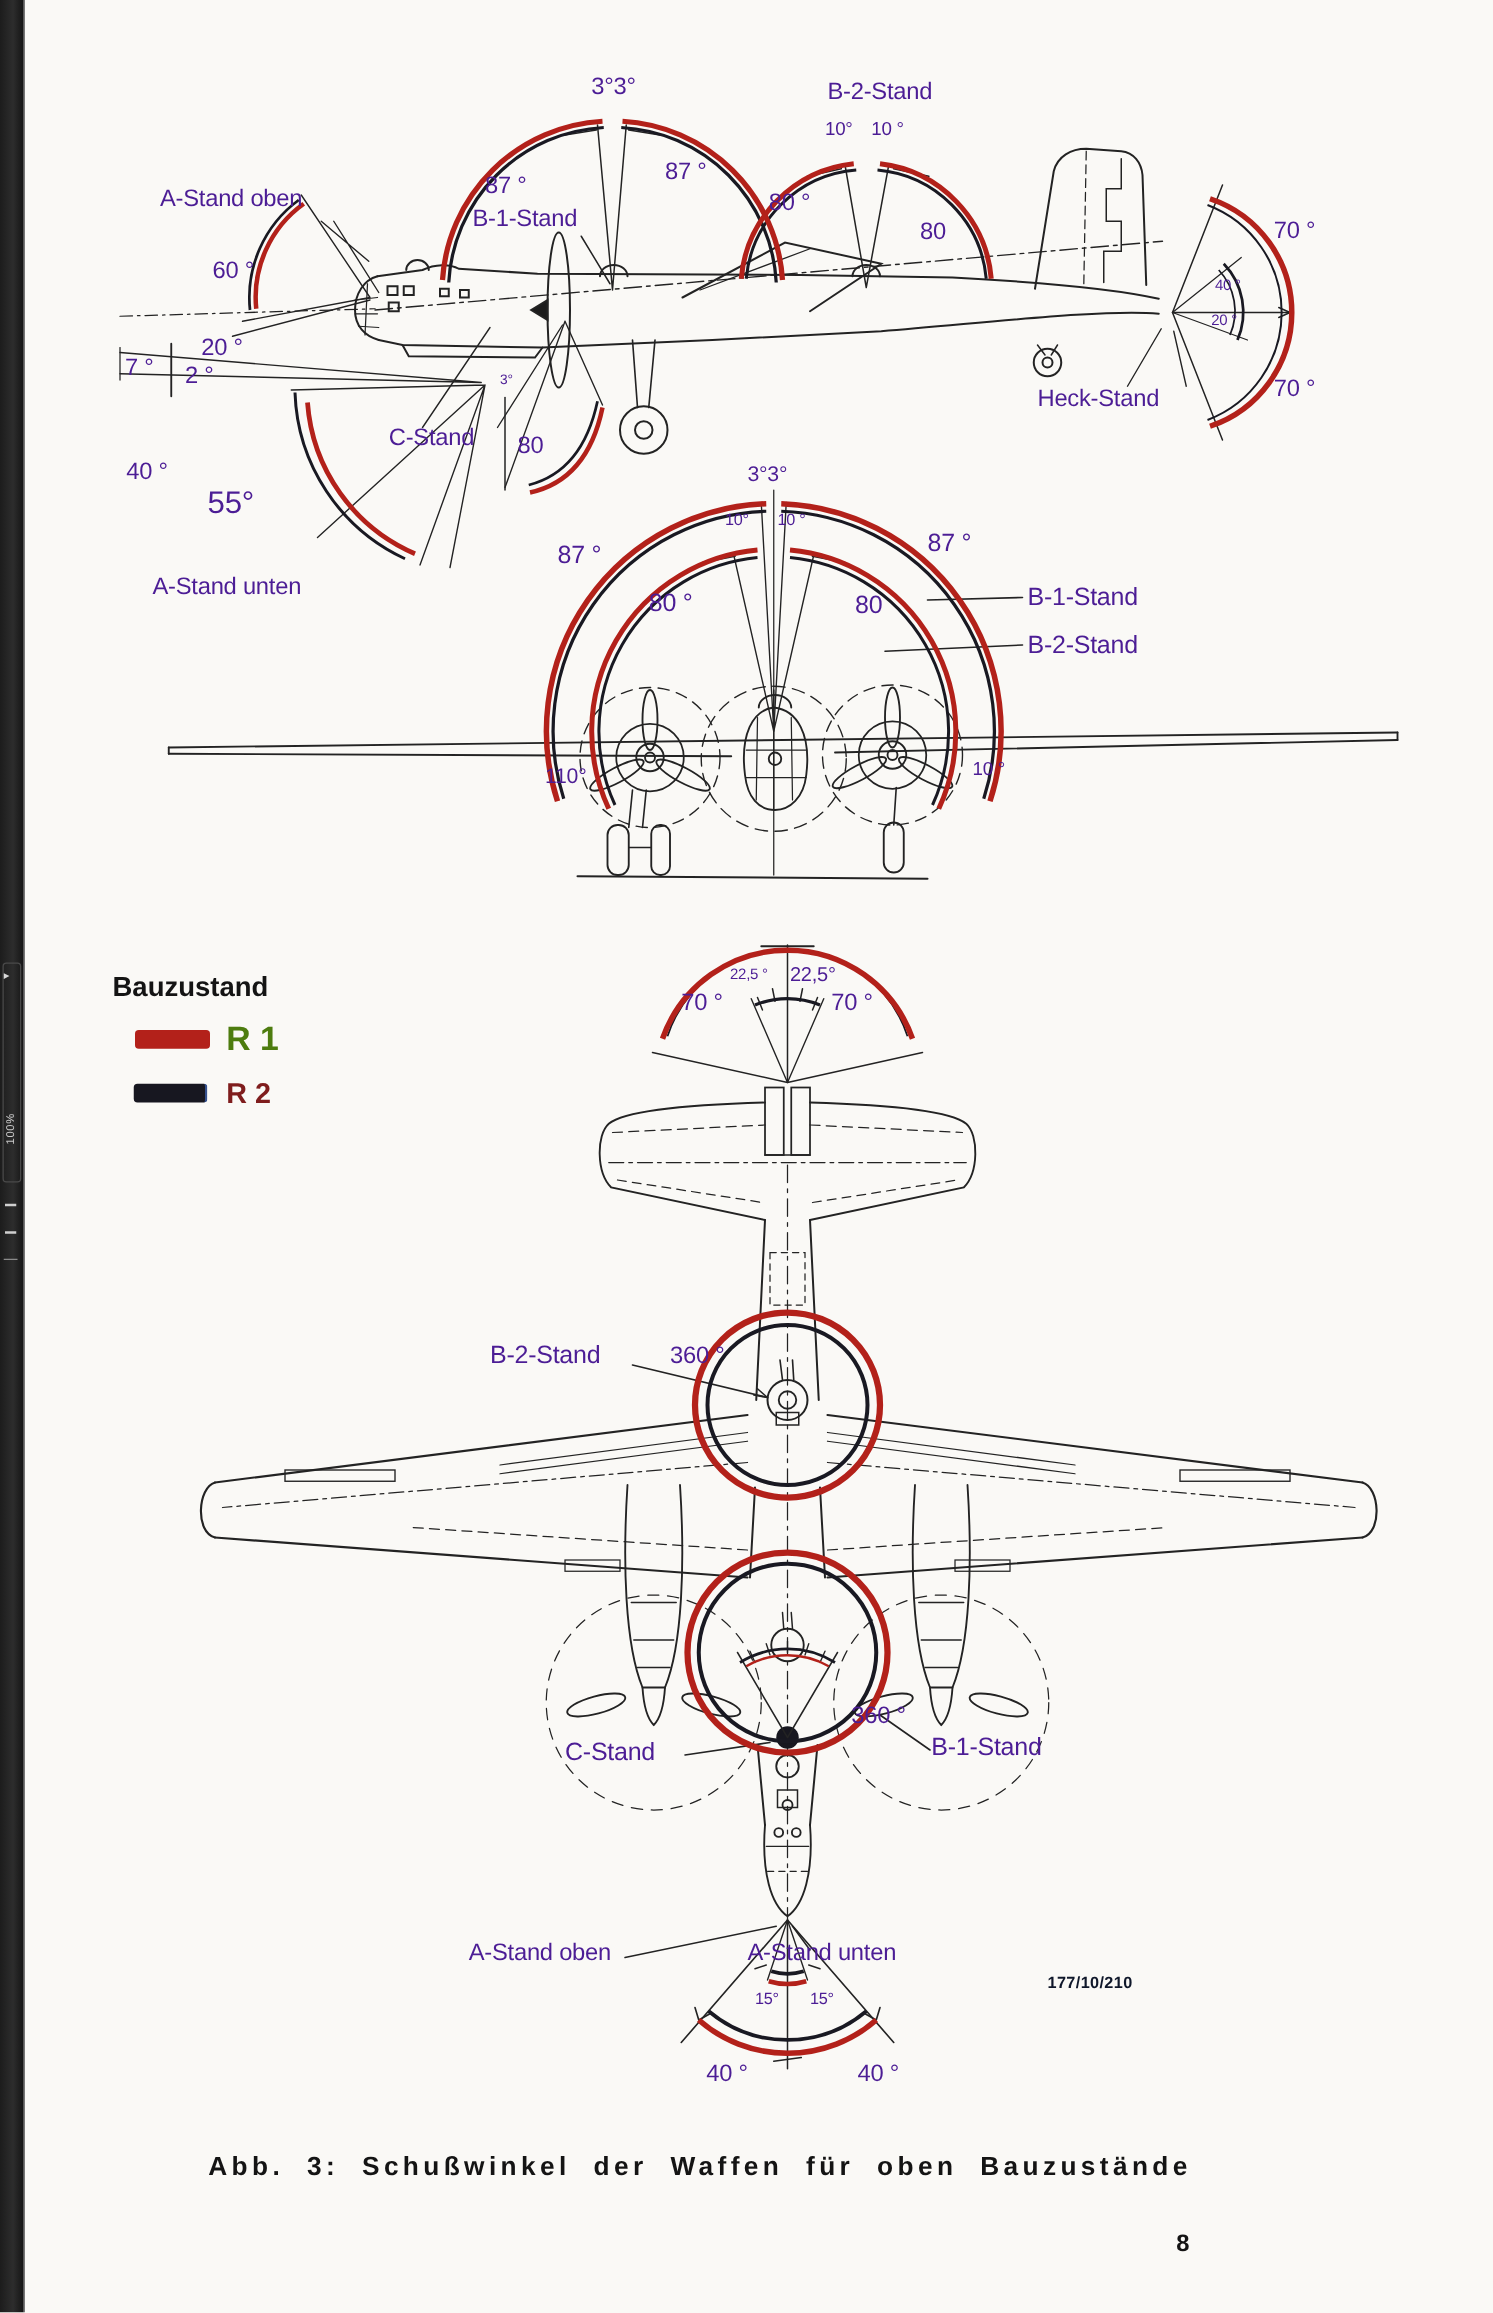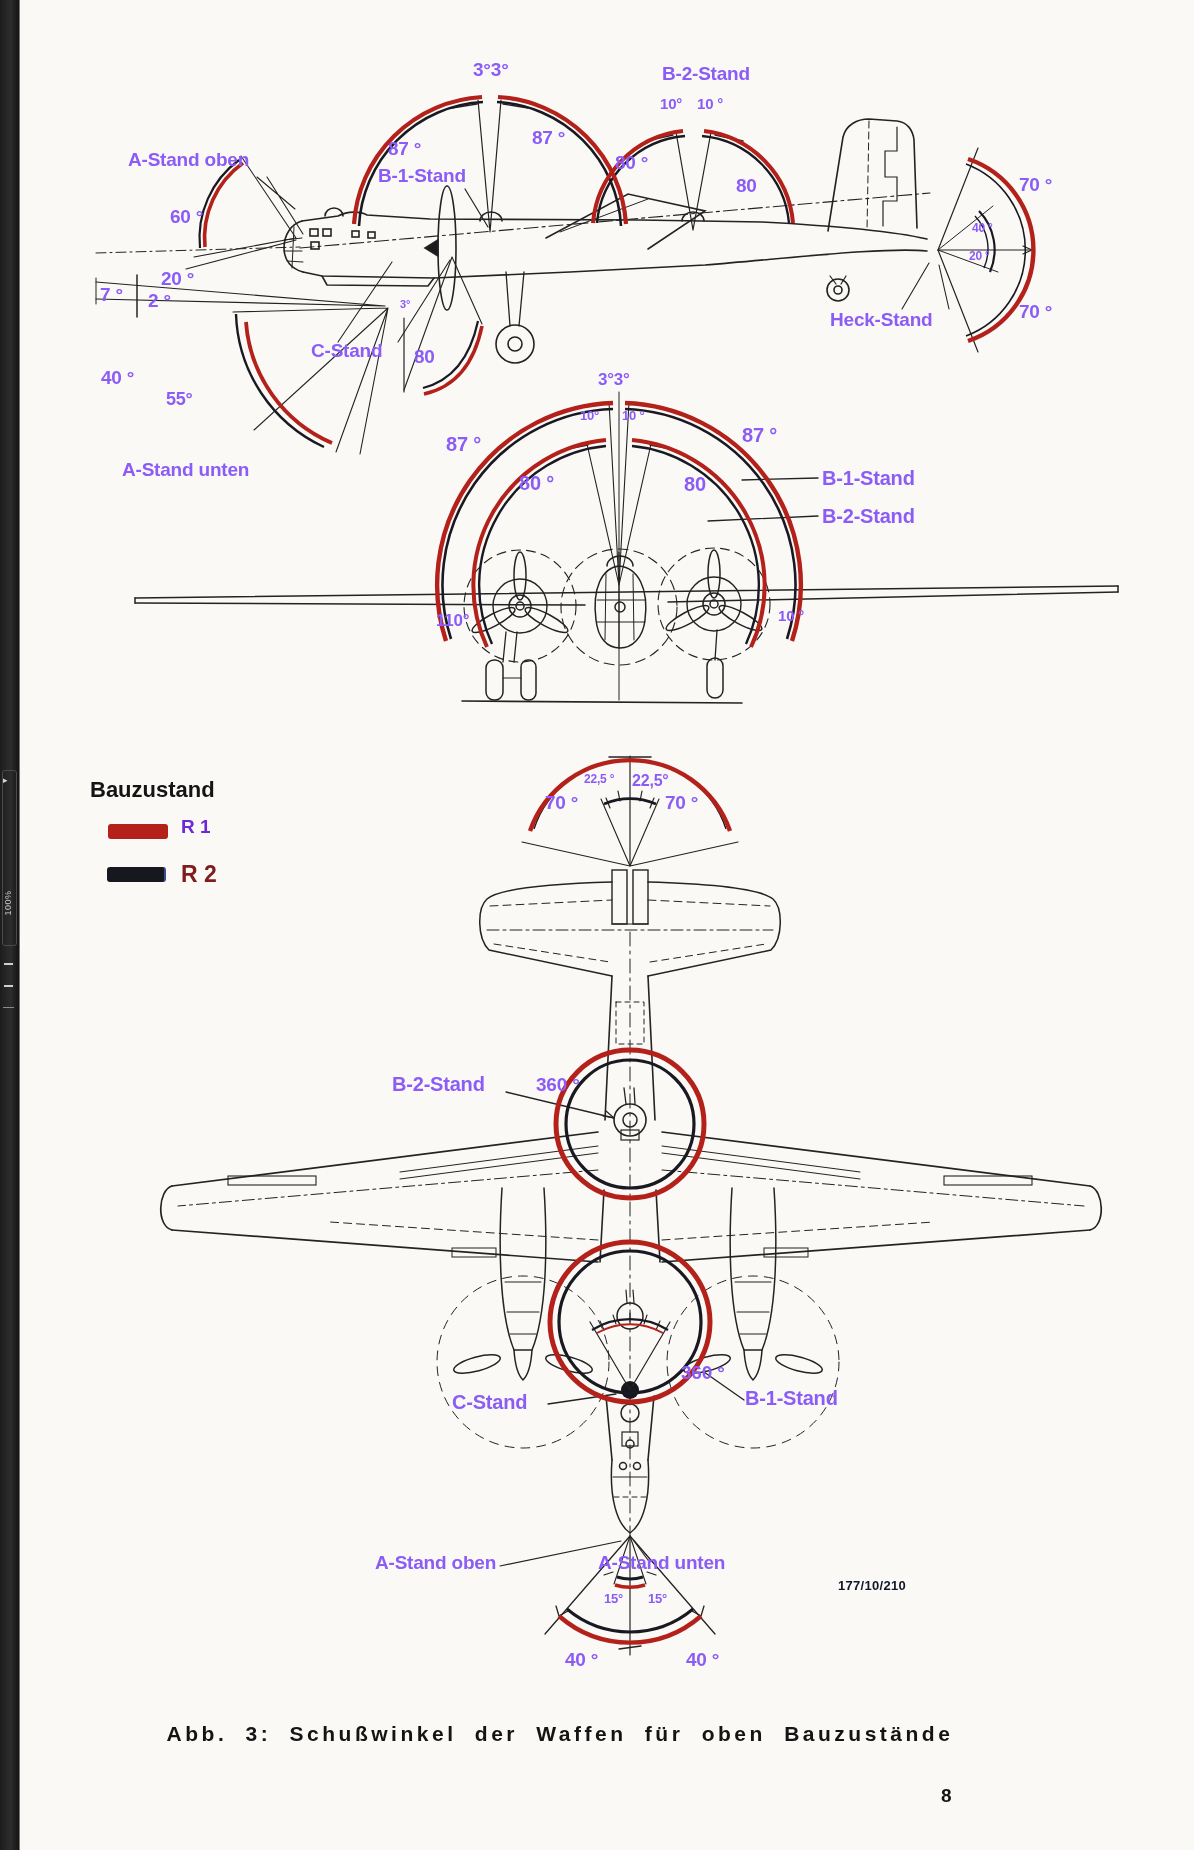--- a/index.html
+++ b/index.html
@@ -16,32 +16,32 @@
   .strip-arrow{position:absolute;left:3px;top:776px;color:#d8d8d8;font-size:9px;line-height:1;}
   .strip-zoom{position:absolute;left:-12px;top:898px;width:40px;text-align:center;
     color:#c9c9c9;font-size:9px;transform:rotate(-90deg);letter-spacing:.5px;}
   .strip-dash{position:absolute;background:#d0d0d0;}
   .d1{left:4px;top:963px;width:9px;height:2px;}
   .d2{left:4px;top:985px;width:9px;height:2px;}
   .d3{left:3px;top:1007px;width:11px;height:1px;background:#8a8a8a;}
   
   .art{position:absolute;left:0;top:0;z-index:1;}
   .labels{position:absolute;left:0;top:0;width:1194px;height:1850px;z-index:3;}
-  .lbl{position:absolute;font-weight:bold;color:#8b5cf6;white-space:nowrap;line-height:1;
+  .lbl{position:absolute;font-weight:normal;color:#4c1d95;white-space:nowrap;line-height:1;
     letter-spacing:-0.2px;}
   .caption{position:absolute;left:160px;top:1722px;width:800px;text-align:center;
     font-size:21px;font-weight:bold;color:#141414;letter-spacing:3.5px;word-spacing:9px;}
   .pagenum{position:absolute;left:941px;top:1785px;font-size:19px;font-weight:bold;color:#141414;}
   .refnum{position:absolute;left:838px;top:1578px;font-size:13px;font-weight:bold;color:#0f172a;letter-spacing:.3px;}
   
   .legend-title{position:absolute;left:90px;top:777px;font-size:22px;font-weight:bold;color:#141414;}
   .sw{position:absolute;border-radius:3px;}
   .sw1{left:108px;top:824px;width:60px;height:15px;background:#b3211a;}
   .sw2{left:107px;top:867px;width:57px;height:15px;background:#171720;border-right:2px solid #35508c;}
-  .lg1{position:absolute;left:181px;top:816px;font-size:19px;font-weight:bold;color:#6d28d9;}
+  .lg1{position:absolute;left:181px;top:816px;font-size:27px;font-weight:bold;color:#4d7c0f;}
   .lg2{position:absolute;left:181px;top:861px;font-size:23px;font-weight:bold;color:#7f1d1d;}
 </style>
 </head>
 <body>
 
 <svg class="art" width="1194" height="1850" viewBox="0 0 1194 1850">
 
   <g stroke="#232323" fill="none" stroke-width="1.6" stroke-linecap="round">
 
     <path d="M302,221 C291,224 284,235 284,248 C284,261 292,269 303,272"></path>
@@ -283,21 +283,21 @@
   <span class="lbl" style="left:736px;top:176px;font-size:19px">80</span>
   <span class="lbl" style="left:1019px;top:175px;font-size:19px">70 °</span>
   <span class="lbl" style="left:1019px;top:302px;font-size:19px">70 °</span>
   <span class="lbl" style="left:972px;top:222px;font-size:12px">40 °</span>
   <span class="lbl" style="left:969px;top:250px;font-size:12px">20 °</span>
   <span class="lbl" style="left:170px;top:207px;font-size:19px">60 °</span>
   <span class="lbl" style="left:161px;top:269px;font-size:19px">20 °</span>
   <span class="lbl" style="left:100px;top:285px;font-size:19px">7 °</span>
   <span class="lbl" style="left:148px;top:291px;font-size:19px">2 °</span>
   <span class="lbl" style="left:101px;top:368px;font-size:19px">40 °</span>
-  <span class="lbl" style="left:166px;top:390px;font-size:18px">55°</span>
+  <span class="lbl" style="left:166px;top:390px;font-size:25px">55°</span>
   <span class="lbl" style="left:122px;top:460px;font-size:19px">A-Stand unten</span>
   <span class="lbl" style="left:311px;top:341px;font-size:19px">C-Stand</span>
   <span class="lbl" style="left:414px;top:347px;font-size:19px">80</span>
   <span class="lbl" style="left:400px;top:299px;font-size:11px">3°</span>
   <span class="lbl" style="left:830px;top:310px;font-size:19px">Heck-Stand</span>
 
   <span class="lbl" style="left:598px;top:371px;font-size:17px">3°3°</span>
   <span class="lbl" style="left:580px;top:409px;font-size:13px">10°</span>
   <span class="lbl" style="left:622px;top:409px;font-size:13px">10 °</span>
   <span class="lbl" style="left:446px;top:434px;font-size:20px">87 °</span>

